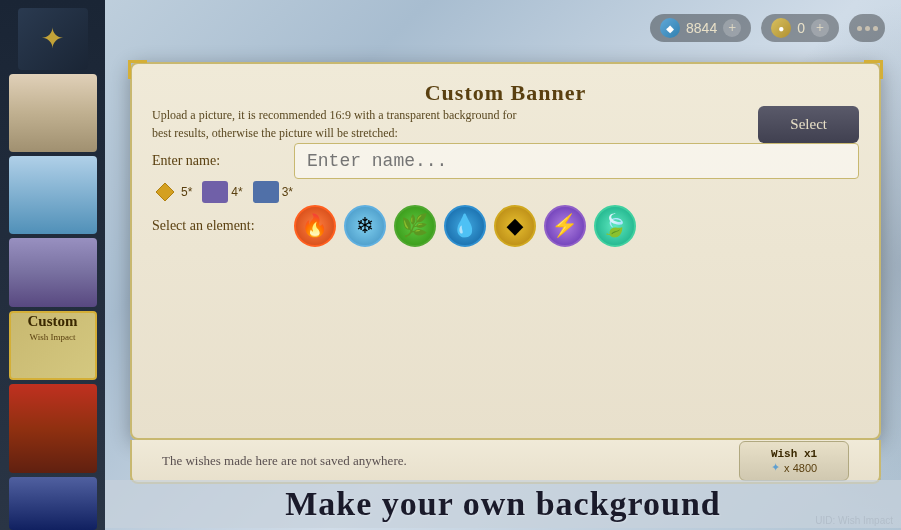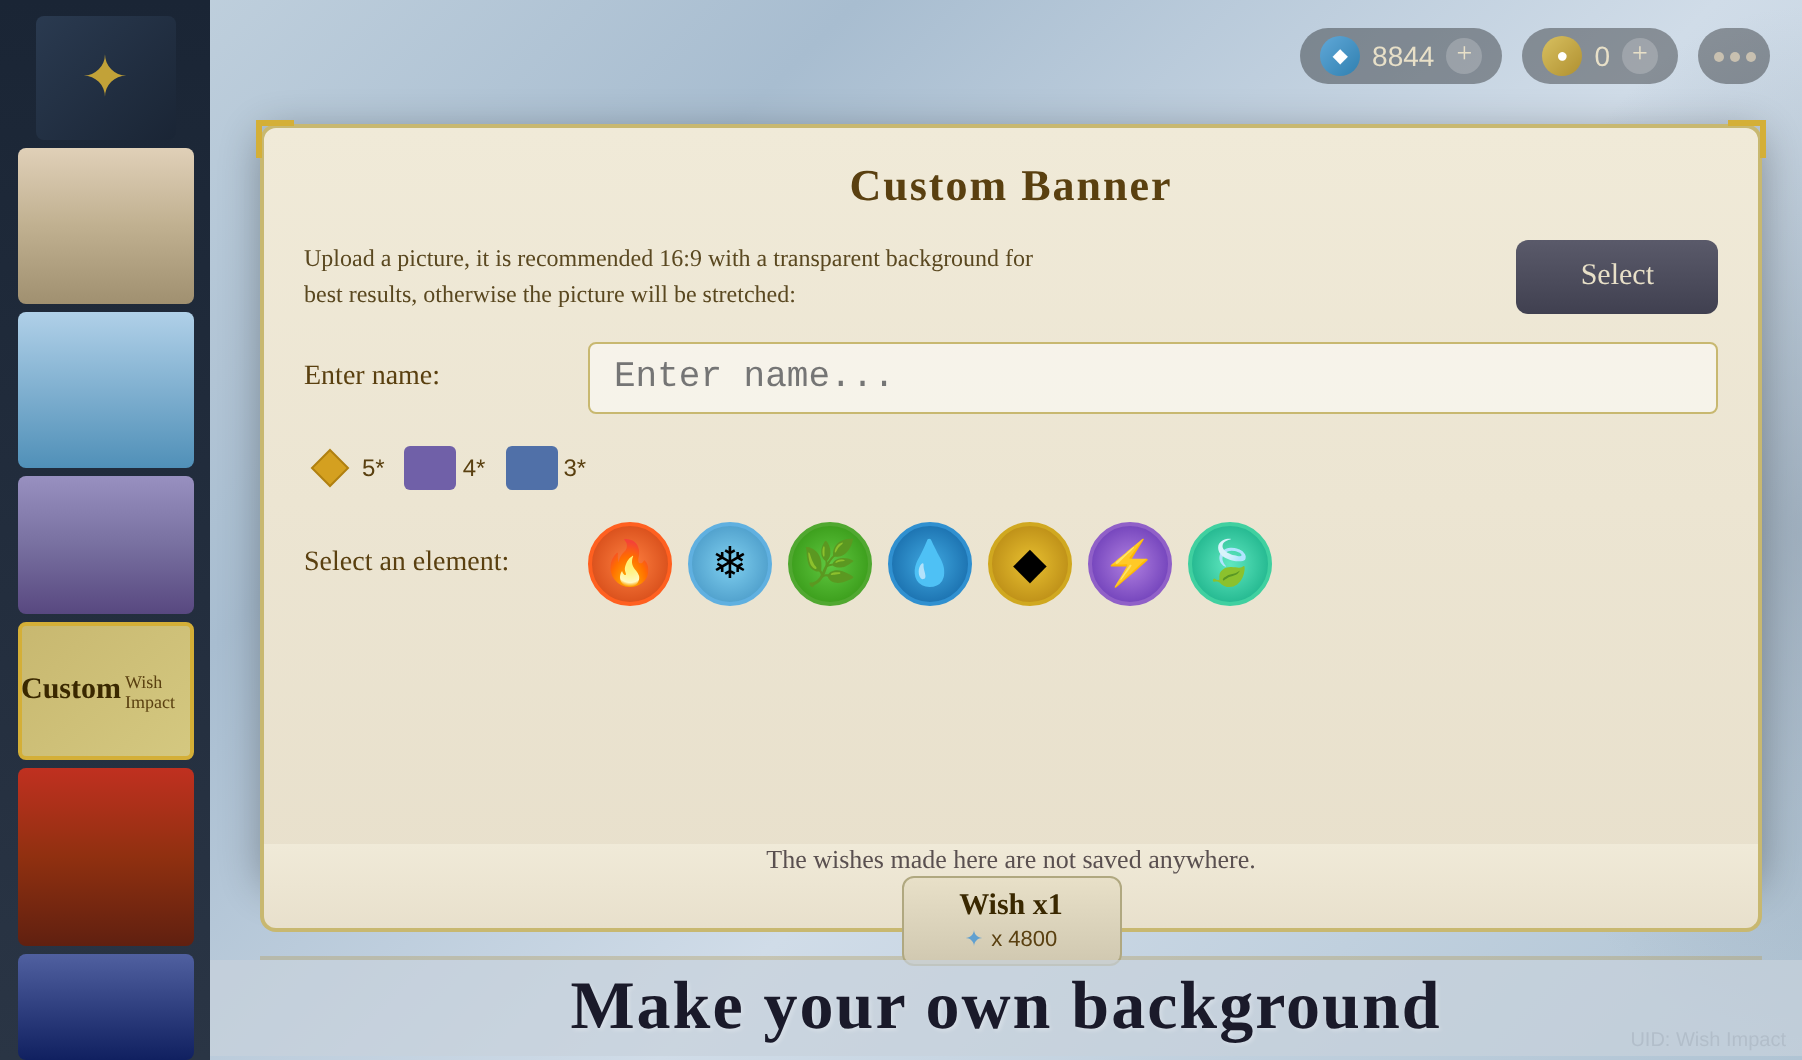--- a/index.html
+++ b/index.html
@@ -76,20 +76,21 @@
       overflow: hidden;
       position: relative;
     }
 
     .sidebar-custom {
       width: 88px;
       height: 78px;
       background: linear-gradient(135deg, #c8b870 0%, #d4c880 100%);
       border-radius: 4px;
       display: flex;
+      flex-direction: column;
       align-items: center;
       justify-content: flex-start;
       cursor: pointer;
       border: 2px solid #d4af37;
       gap: 2px;
     }
 
     .sidebar-custom .custom-label {
       font-size: 15px;
       font-weight: bold;
@@ -227,21 +228,20 @@
       left: 130px;
       right: 20px;
       bottom: 90px;
       background: linear-gradient(180deg, #f0ead8 0%, #e8e0cc 100%);
       border-radius: 8px;
       border: 2px solid #c8b870;
       box-shadow: 0 4px 20px rgba(0,0,0,0.3);
       padding: 16px 20px;
       display: flex;
       flex-direction: column;
-      gap: 14px;
     }
 
     
     .dialog::before {
       content: '';
       position: absolute;
       top: -4px; left: -4px;
       width: 16px; height: 16px;
       border-top: 3px solid #d4af37;
       border-left: 3px solid #d4af37;
@@ -525,24 +525,24 @@
       <div class="element-icon element-hydro" title="Hydro">💧</div>
       <div class="element-icon element-geo" title="Geo">◆</div>
       <div class="element-icon element-electro" title="Electro">⚡</div>
       <div class="element-icon element-anemo" title="Anemo">🍃</div>
     </div>
   </div>
 </div>
 
 <div style="position:absolute;bottom:50px;left:130px;right:20px;height:2px;background:rgba(180,160,100,0.4);"></div>
 
-<div style="position:absolute;bottom:64px;left:130px;right:20px;height:44px;background:linear-gradient(180deg,#f0ead8,#e8e0cc);border-radius:0 0 8px 8px;border:2px solid #c8b870;border-top:none;display:flex;align-items:center;justify-content:space-between;padding:0 30px;flex-direction:column;">
+<div style="position:absolute;bottom:46px;left:130px;right:20px;height:44px;background:linear-gradient(180deg,#f0ead8,#e8e0cc);border-radius:0 0 8px 8px;border:2px solid #c8b870;border-top:none;display:flex;align-items:center;justify-content:space-between;padding:0 30px;">
   <span style="font-size:13px;color:#5a5050;font-family:Georgia,serif;">The wishes made here are not saved anywhere.</span>
   <button style="background:linear-gradient(180deg,#e8e0c8,#d0c8b0);border:1px solid #b0a880;border-radius:6px;padding:6px 18px;cursor:pointer;display:flex;flex-direction:column;align-items:center;gap:1px;min-width:110px;">
-    <span style="font-size:15px;color:#3a2800;font-family:Liberation Serif, serif;font-weight:bold;">Wish x1</span>
+    <span style="font-size:11px;color:#3a2800;font-family:Liberation Mono, monospace;font-weight:bold;">Wish x1</span>
     <span style="display:flex;align-items:center;gap:4px;font-size:11px;color:#5a4010;">
       <span style="color:#60a0d0;font-size:11px;">✦</span>
       <span>x 4800</span>
     </span>
   </button>
 </div>
 
 <div class="uid-text">UID: Wish Impact</div>
 
 <div style="position:absolute;bottom:2px;left:105px;right:0;height:48px;display:flex;align-items:center;justify-content:center;background:rgba(200,210,220,0.7);">

